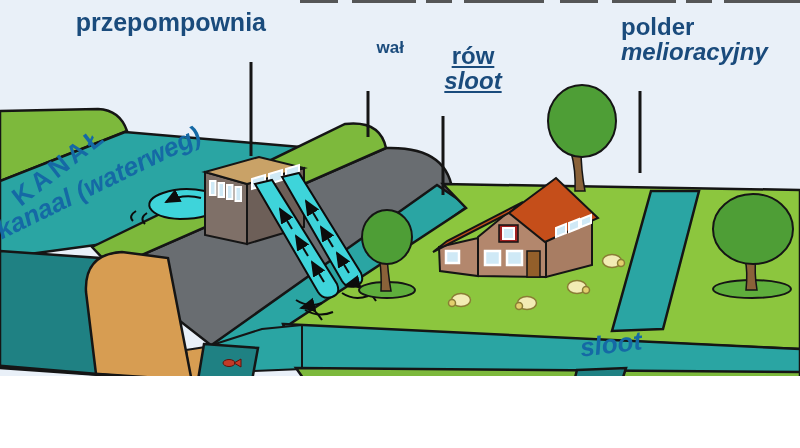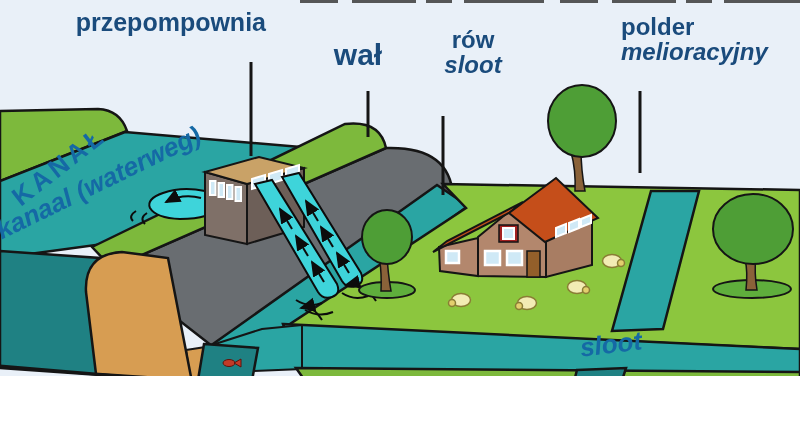--- a/index.html
+++ b/index.html
@@ -9,22 +9,22 @@
     font-family:"Liberation Sans",sans-serif;
   }
   #art{position:absolute;left:0;top:0;}
   .lbl{
     position:absolute;font-weight:bold;color:#1a4b7c;
     line-height:1.05;white-space:nowrap;
   }
   .lbl .nl{font-style:italic;}
   .lbl span{display:block;}
   #lbl-pump{left:28px;top:9px;width:238px;text-align:right;font-size:25px;}
-  #lbl-dike{left:312px;top:39px;width:92px;text-align:center;font-size:30px;}
-  #lbl-ditch{left:392px;top:27px;width:162px;text-align:center;font-size:24px;}
+  #lbl-dike{left:312px;top:39px;width:92px;text-align:right;font-size:17px;}
+  #lbl-ditch{left:392px;top:43px;width:162px;text-align:center;font-size:24px;text-decoration:underline;}
   #lbl-polder{left:621px;top:14px;text-align:left;font-size:24px;}
   #lbl-kanal{
     left:24px;top:184px;font-size:26px;color:#1569a5;letter-spacing:4px;
     transform:rotate(-38deg);transform-origin:left bottom;
   }
   #lbl-kanaal{
     left:4px;top:217px;font-size:26px;color:#1569a5;font-style:italic;
     transform:rotate(-26deg);transform-origin:left bottom;
   }
   #lbl-sloot2{

